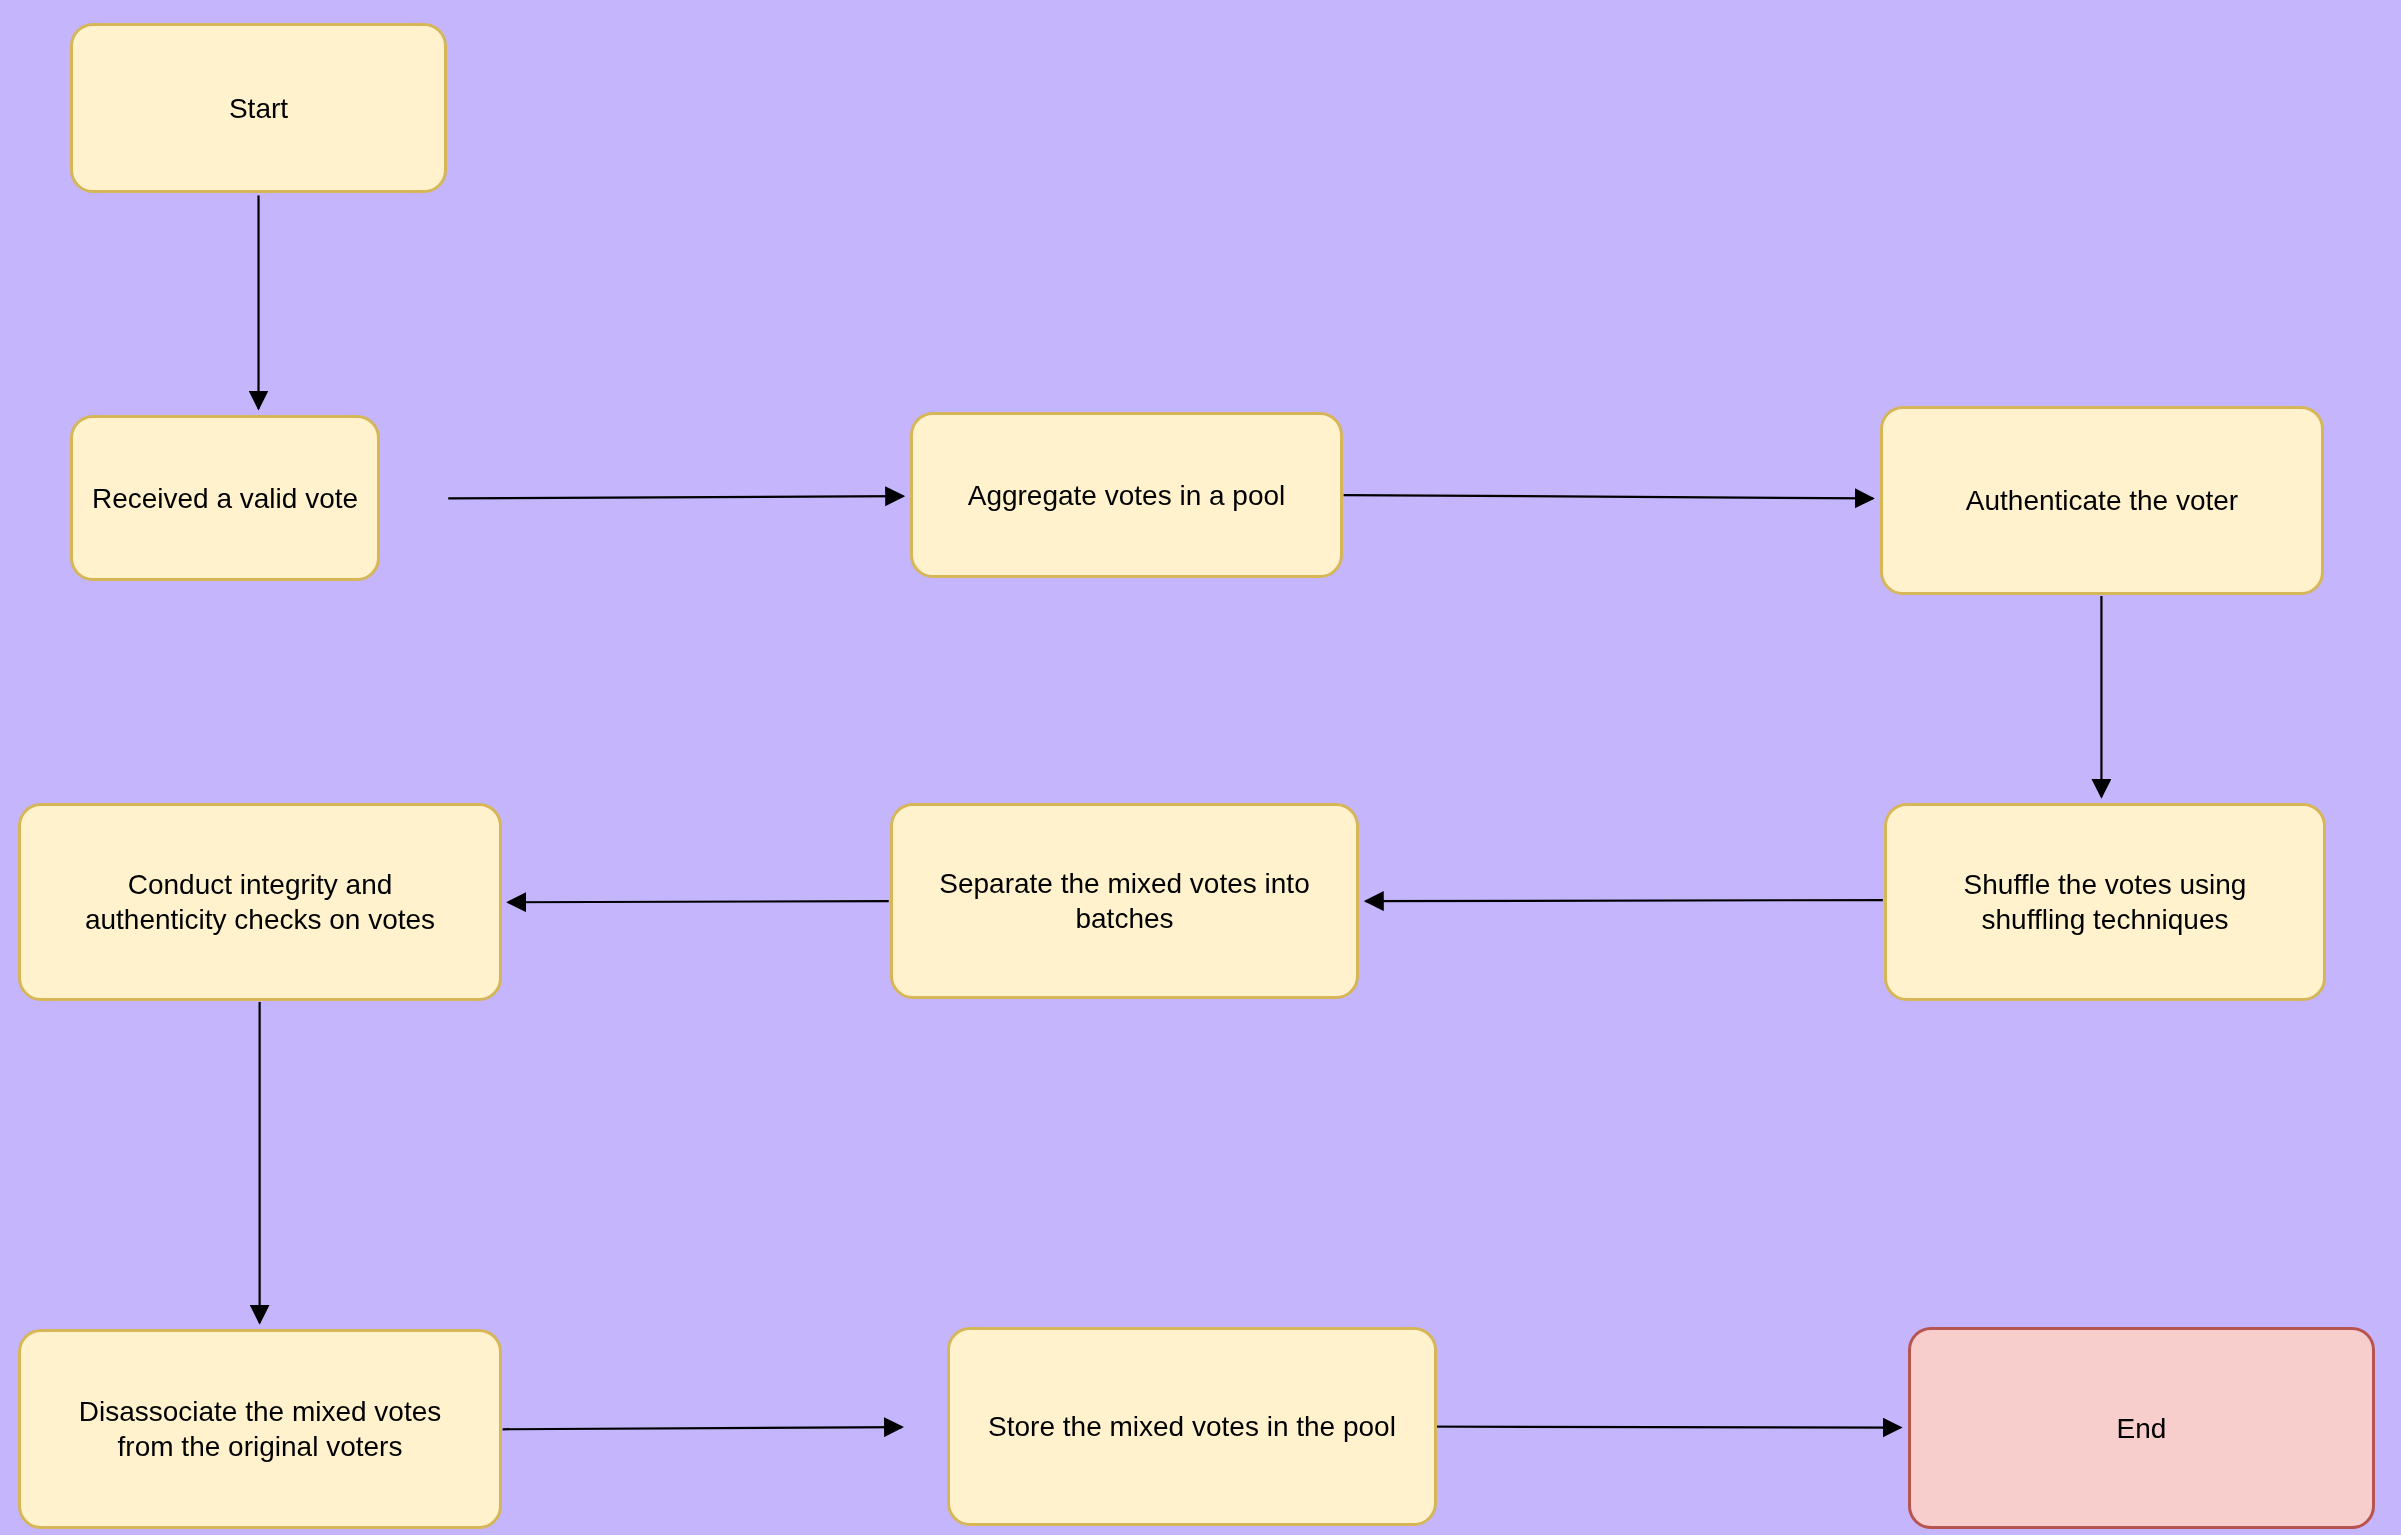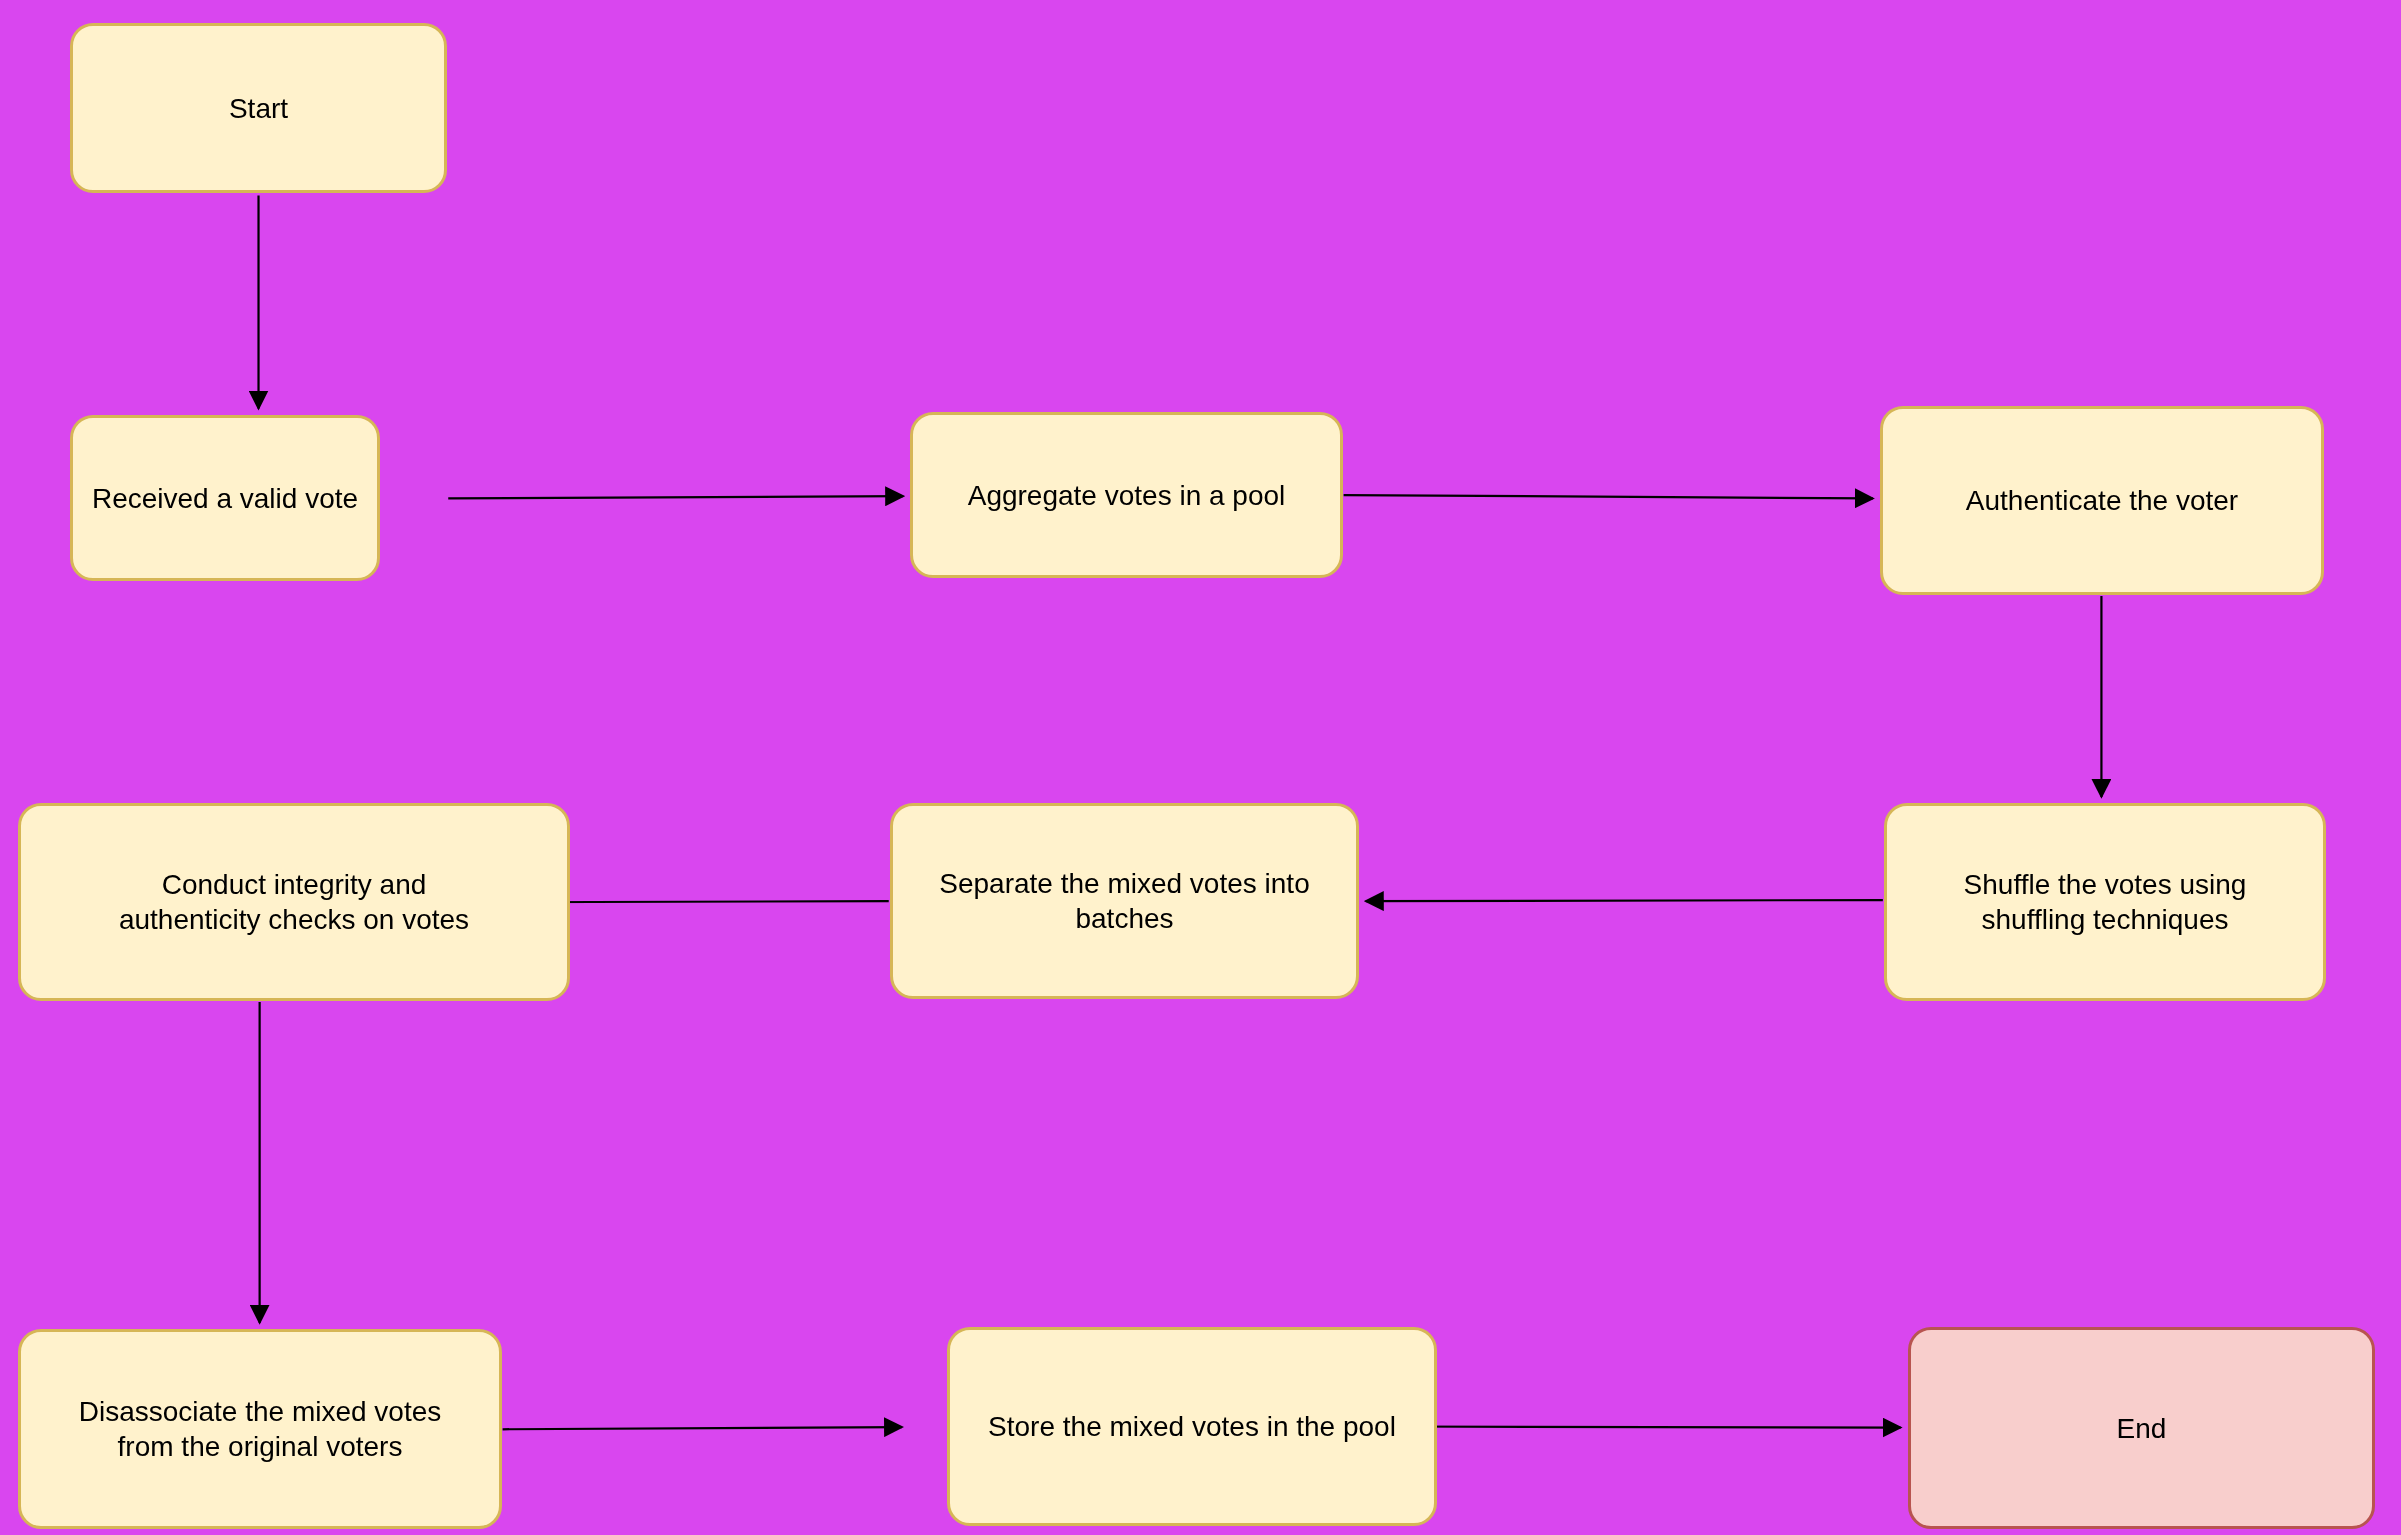--- a/index.html
+++ b/index.html
@@ -4,21 +4,21 @@
 <style>
   html, body {
     margin: 0;
     padding: 0;
     background: #ffffff;
   }
   .canvas {
     position: relative;
     width: 2401px;
     height: 1536px;
-    background: #d946ef;
+    background: #c4b5fd;
     overflow: hidden;
     font-family: "Liberation Sans", "DejaVu Sans", sans-serif;
   }
   .edges-layer {
     position: absolute;
     left: 0; top: 0;
     width: 2401px;
     height: 1536px;
     pointer-events: none;
   }
@@ -42,21 +42,21 @@
   }
   .node.terminal-end {
     background: #f8cecc;
     border-color: #b85450;
   }
   
   #n-start        { left: 70px;  top: 23px;   width: 377px; height: 170px; }
   #n-received     { left: 70px;  top: 415px;  width: 310px; height: 166px; }
   #n-aggregate    { left: 910px; top: 412px;  width: 433px; height: 166px; }
   #n-authenticate { left: 1880px; top: 406px;  width: 444px; height: 189px; }
-  #n-conduct      { left: 18px;   top: 803px; width: 552px; height: 198px; }
+  #n-conduct      { left: 18px;   top: 803px; width: 484px; height: 198px; }
   #n-separate     { left: 890px; top: 803px; width: 469px; height: 196px; }
   #n-shuffle      { left: 1884px; top: 803px; width: 442px; height: 198px; }
   #n-disassociate { left: 18px;   top: 1329px; width: 484px; height: 200px; }
   #n-store        { left: 909px; top: 1327px; width: 490px; height: 199px; margin-left: 38px; }
   #n-end          { left: 1908px; top: 1327px; width: 467px; height: 202px; }
 </style>
 </head>
 <body>
 
 <div class="canvas">

